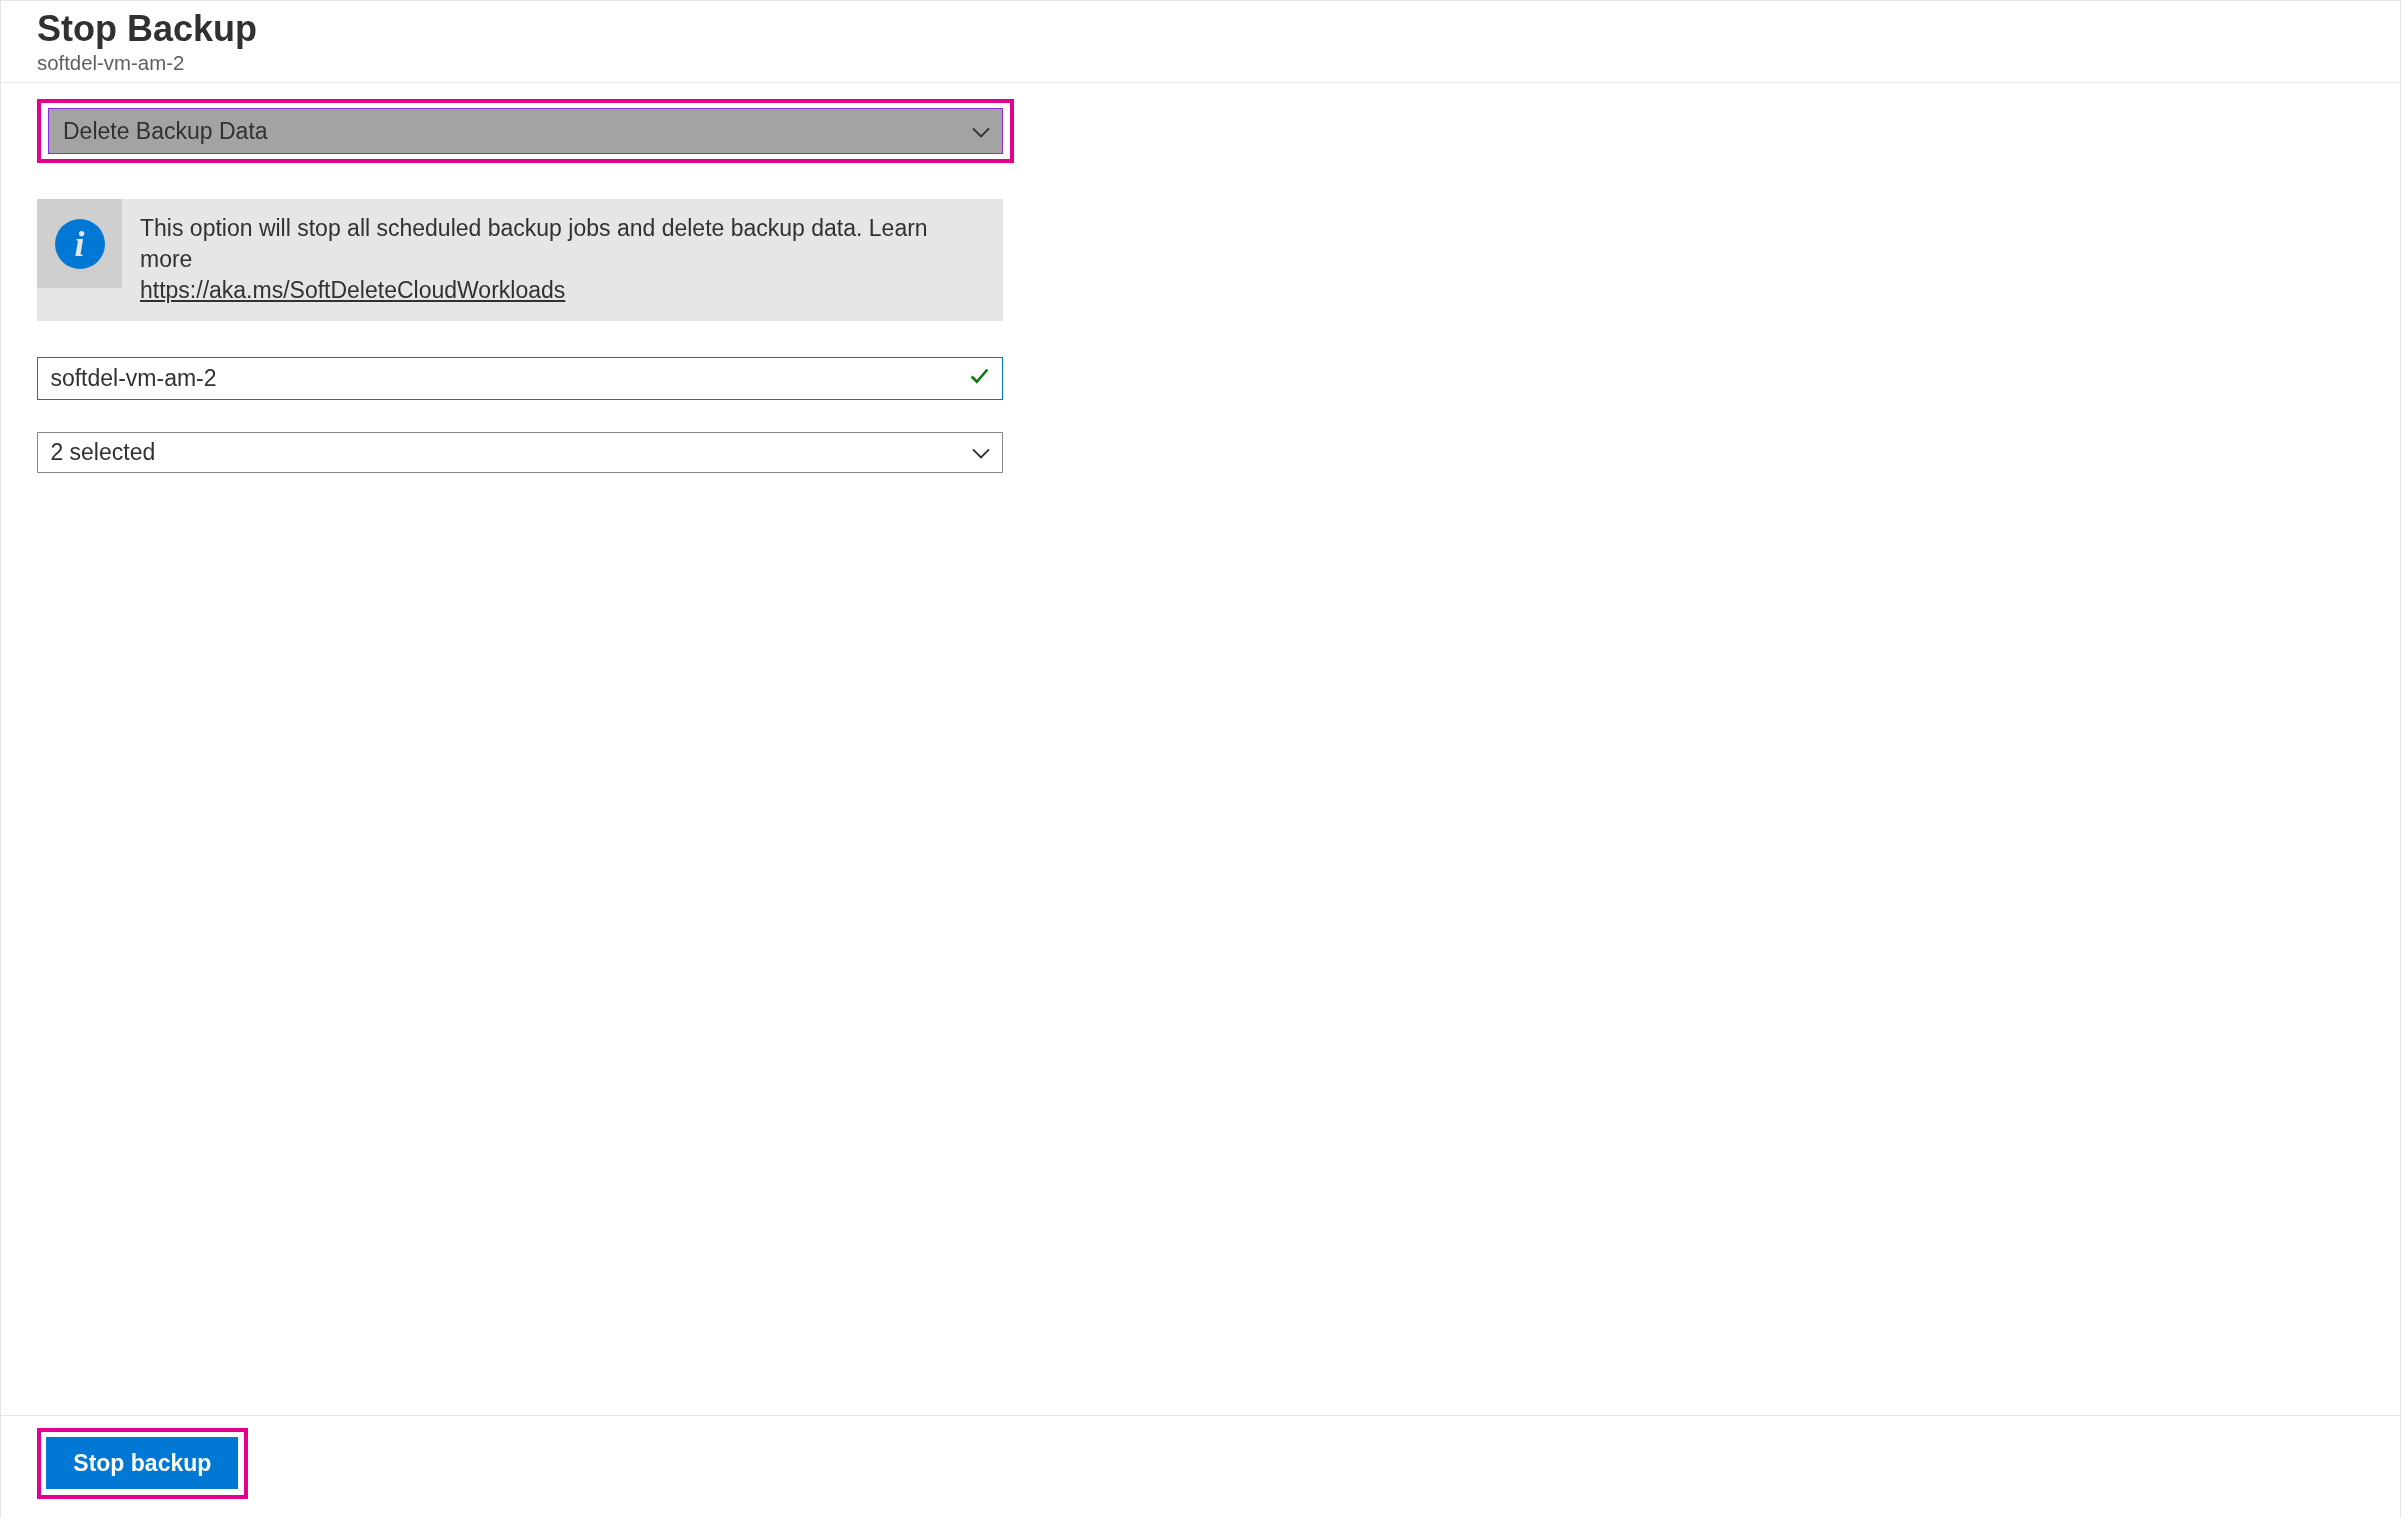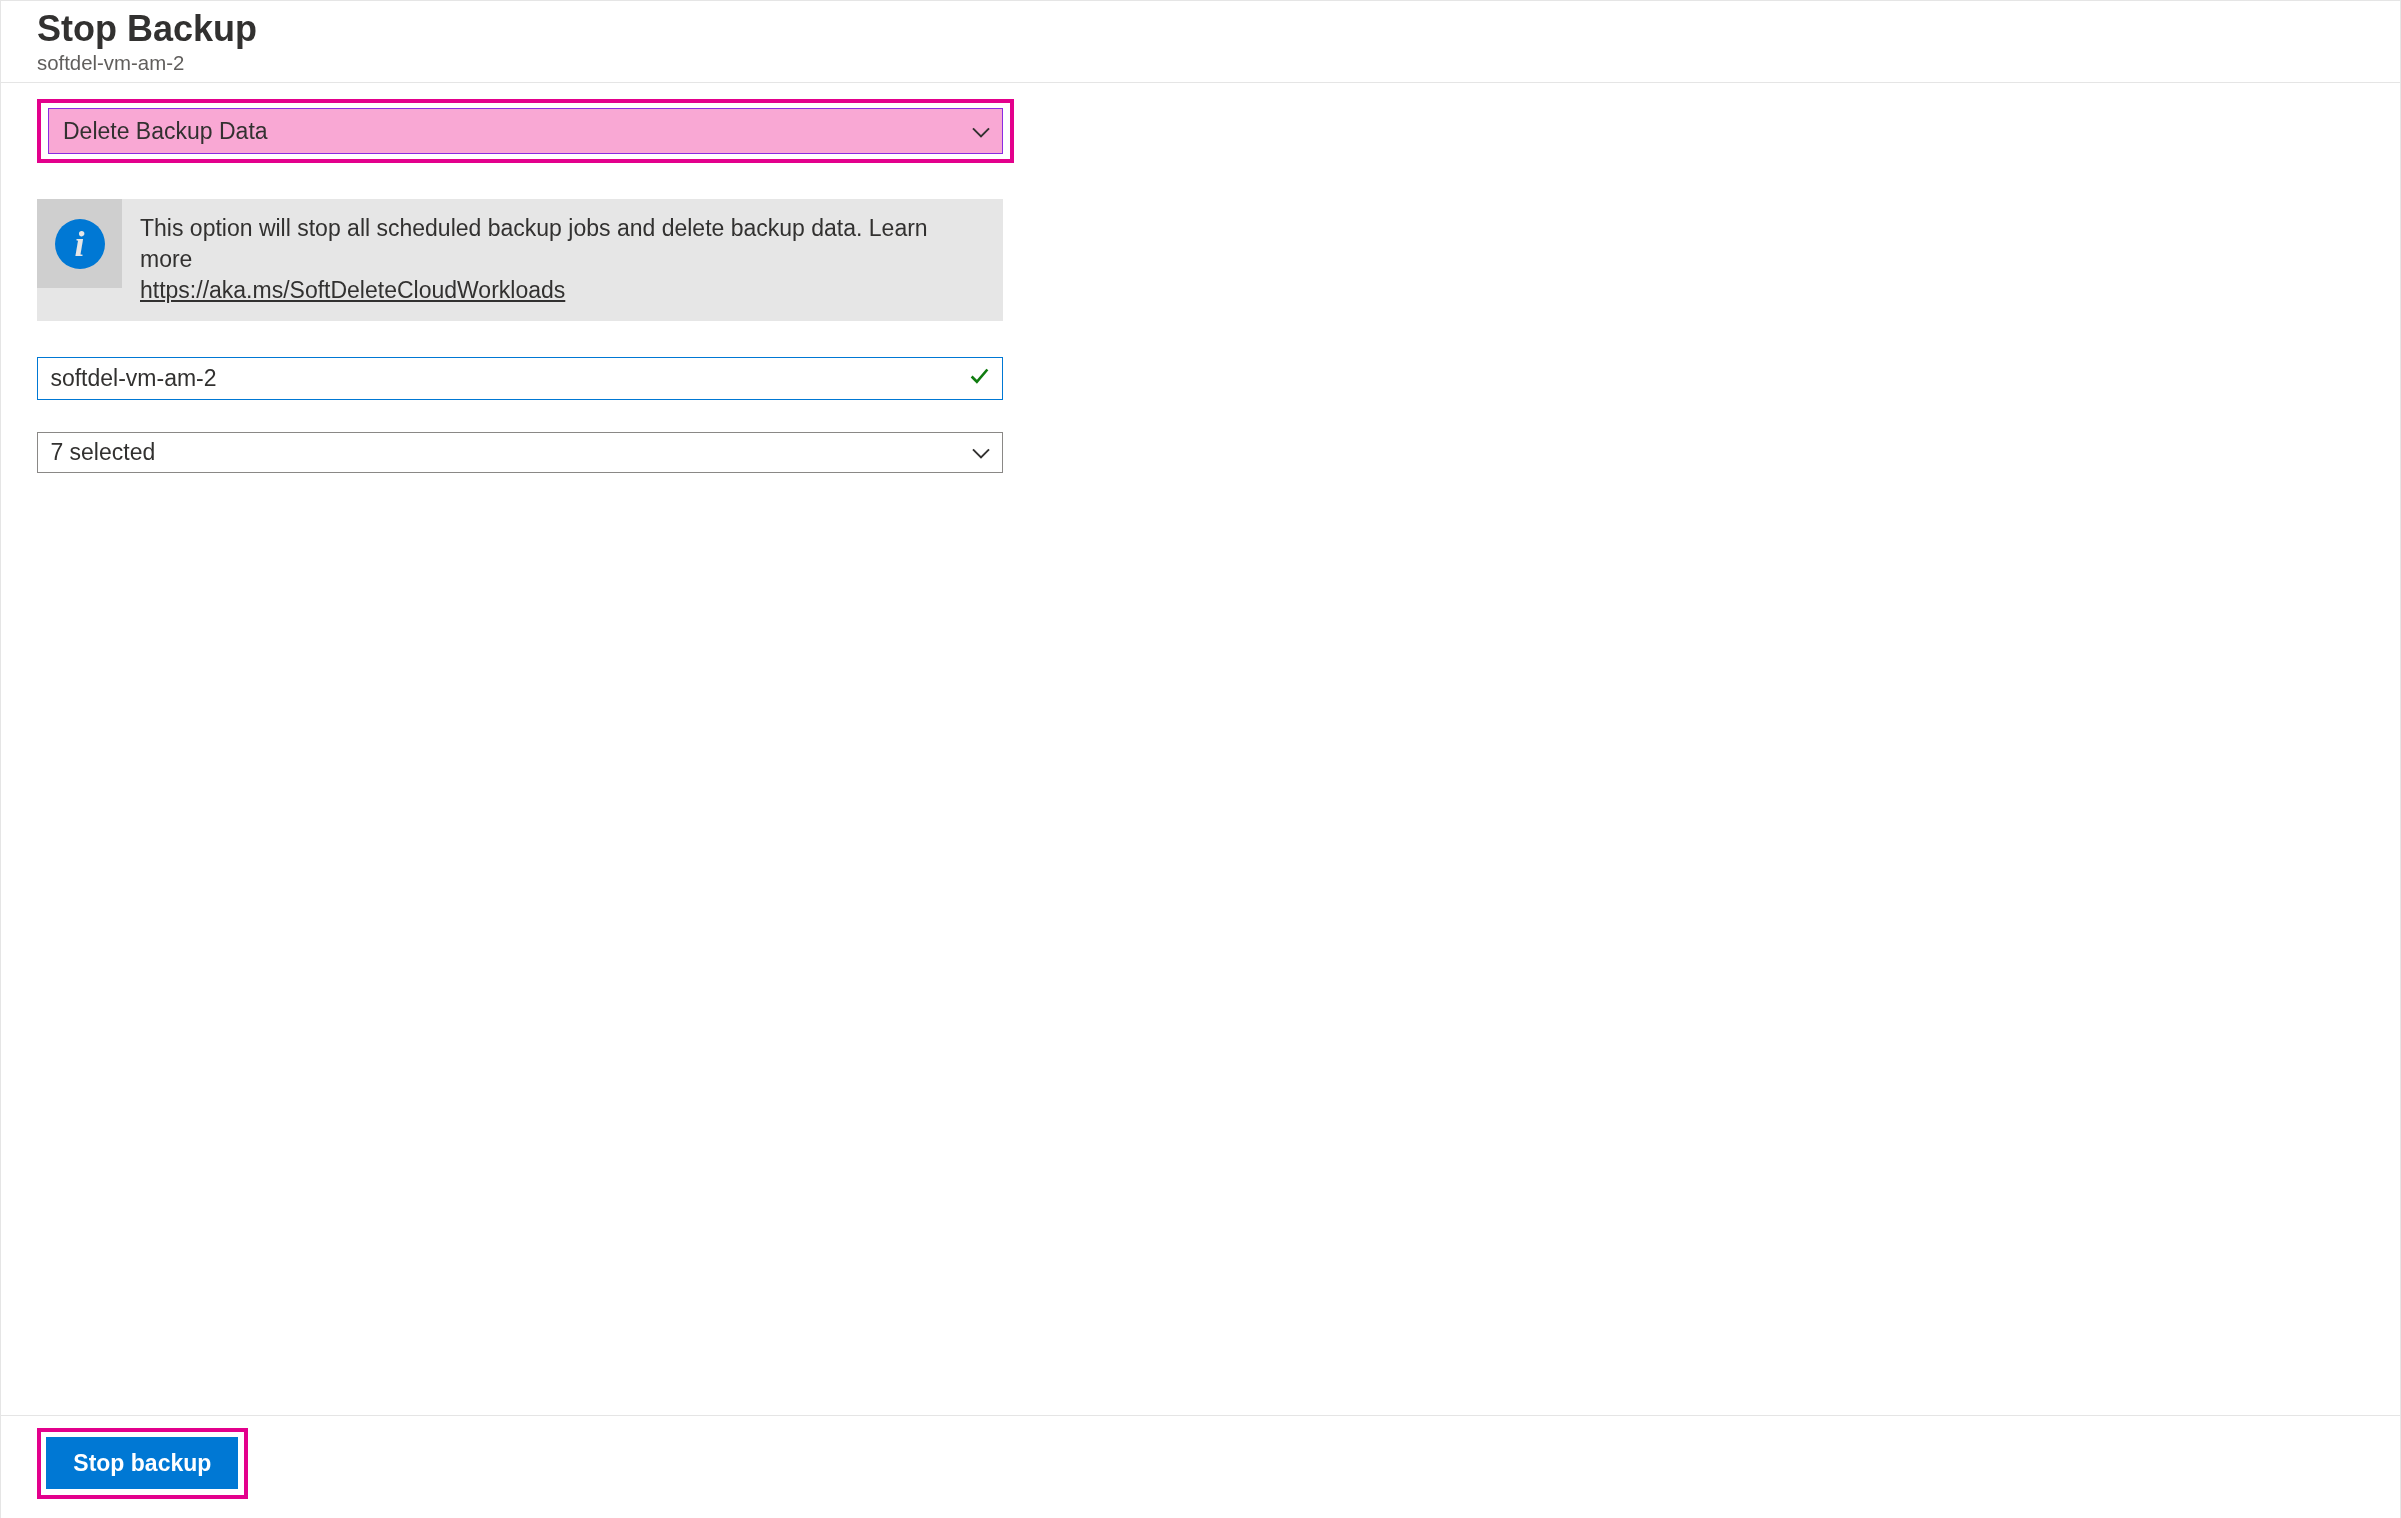--- a/index.html
+++ b/index.html
@@ -54,21 +54,21 @@
 
 .select-control {
   position: relative;
   width: 955px;
   height: 46px;
   border: 0.9px solid #8a2be2;
   display: flex;
   align-items: center;
   padding: 0 14px;
   font-size: 23px;
-  background: #f9a8d4;
+  background: #a3a3a3;
 }
 .select-control .chev {
   position: absolute;
   right: 12.4px;
   top: 50%;
   transform: translateY(-50%);
   font-size: 23px;
   color: #323130;
 }
 
@@ -230,21 +230,21 @@
         <span class="check">
           <svg width="21" height="21" viewBox="0 0 24 24">
               <path d="M3 12 L9 18 L21 4" stroke="#107c10" stroke-width="3" fill="none"></path>
             </svg>
         </span>
       </div>
     </div>
 
     <div class="field">
       <div class="select-plain">
-        <span>7 selected</span>
+        <span>2 selected</span>
         <span class="chev">
           <svg width="18" height="10.7" viewBox="0 0 20 12">
               <path d="M1 1 L10 10 L19 1" stroke="#323130" stroke-width="2.2" fill="none"></path>
             </svg>
         </span>
       </div>
     </div>
 
 
   </div>

